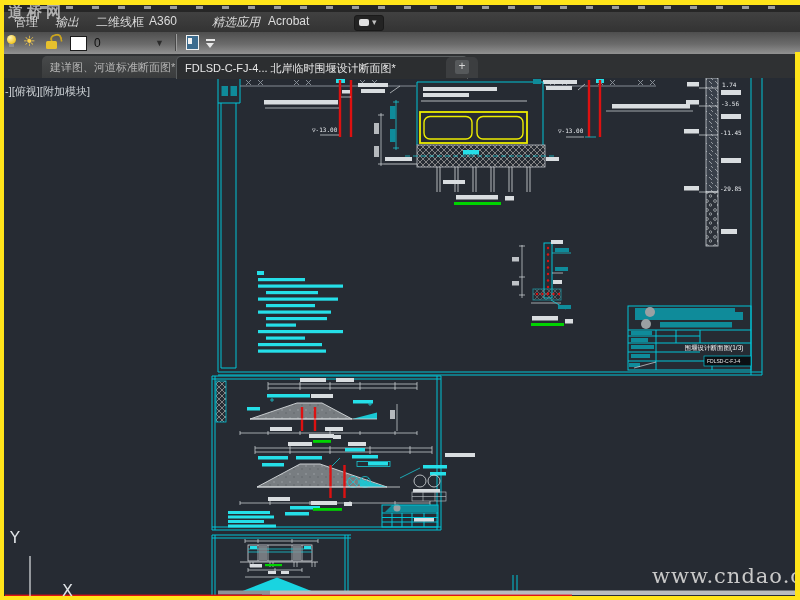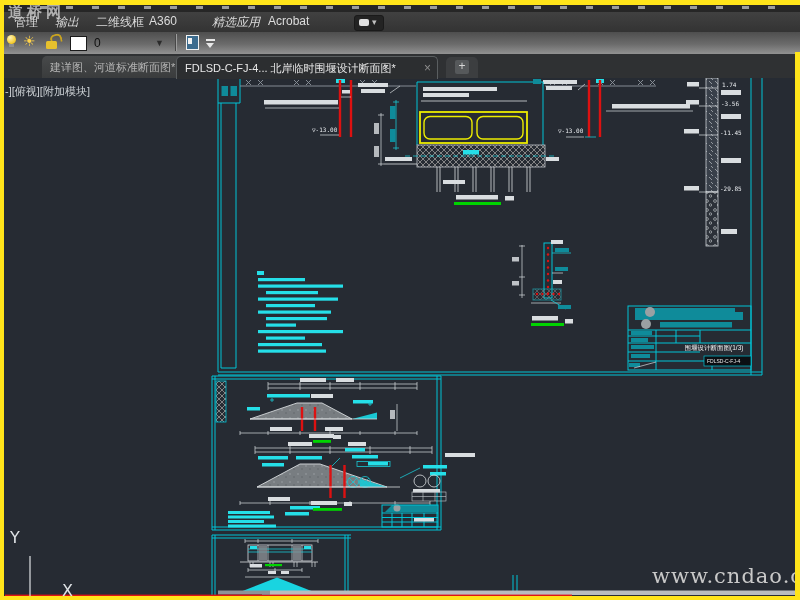--- a/index.html
+++ b/index.html
@@ -25,21 +25,21 @@
   #layer-combo-arrow{left:155px;top:6px;color:#2b2b2b;font-size:9px;}
   #tb-sep{left:175px;top:2px;width:1px;height:17px;background:#474747;border-right:1px solid #9d9d9d;}
   #layer-btn{left:183px;top:1px;width:19px;height:19px;}
   #layer-btn .w{left:3px;top:2px;width:11px;height:13px;border:1px solid #f2f2f2;background:#3d6c8e;}
   #layer-btn .p{left:5px;top:5px;width:4px;height:6px;background:#f2f2f2;}
   #tb-flyout .bar{left:0;top:0;width:9px;height:2px;background:#e8e8e8;}
   #tb-flyout .tri{left:0;top:4px;width:0;height:0;border:4.5px solid transparent;border-top:5px solid #e8e8e8;}
   #tabbar{left:0;top:54px;width:800px;height:24px;background:#2f3133;}
   .ftab{top:2px;height:22px;border-radius:5px 5px 0 0;font-size:11px;white-space:nowrap;overflow:hidden;}
   #tab1{left:1px;width:192px;background:linear-gradient(#47494a,#3a3c3d);color:#b4b4b4;margin-left:41px;}
-  #tab2{left:176px;width:260px;background:#2c2e30;border:1px solid #5a5e60;border-bottom:none;color:#e9e9e9;}
+  #tab2{left:176px;width:260px;background:#2c2e30;border:1px solid #5a5e60;border-bottom:none;color:#e9e9e9;padding-left:30px;}
   .ftab .lbl{position:absolute;left:8px;top:4px;}
   .ftab .x{position:absolute;right:6px;top:4px;color:#8d8d8d;font-size:12px;}
   #newtab{left:446px;top:3px;width:32px;height:21px;background:#3c3e40;border-radius:5px 5px 0 0;}
   #newtab .plus{left:9px;top:3px;width:14px;height:14px;background:#56595b;border-radius:2px;color:#d6d6d6;font-size:12px;text-align:center;line-height:13px;}
   
   .ct{position:absolute;color:#e8ebee;font-family:"DejaVu Sans Mono",monospace;font-size:6px;line-height:1;white-space:nowrap;}
   #vp-label{left:5px;top:84px;color:#ccd1d5;font-size:11px;font-family:"Liberation Sans",sans-serif;}
   #tb-title{left:676px;top:344px;width:76px;text-align:center;font-size:6.5px;color:#f2f2f2;}
   #tb-code{left:707px;top:358px;font-size:5px;color:#e8e8e8;}
   .ucs-lab{color:#dfe3e6;font-size:16px;font-family:"DejaVu Sans",sans-serif;}

